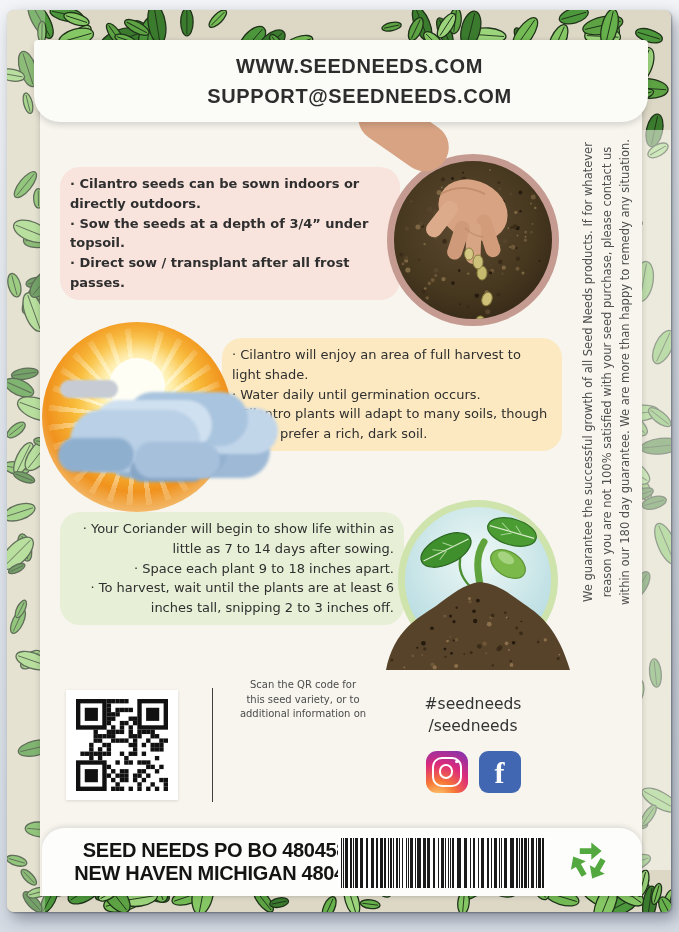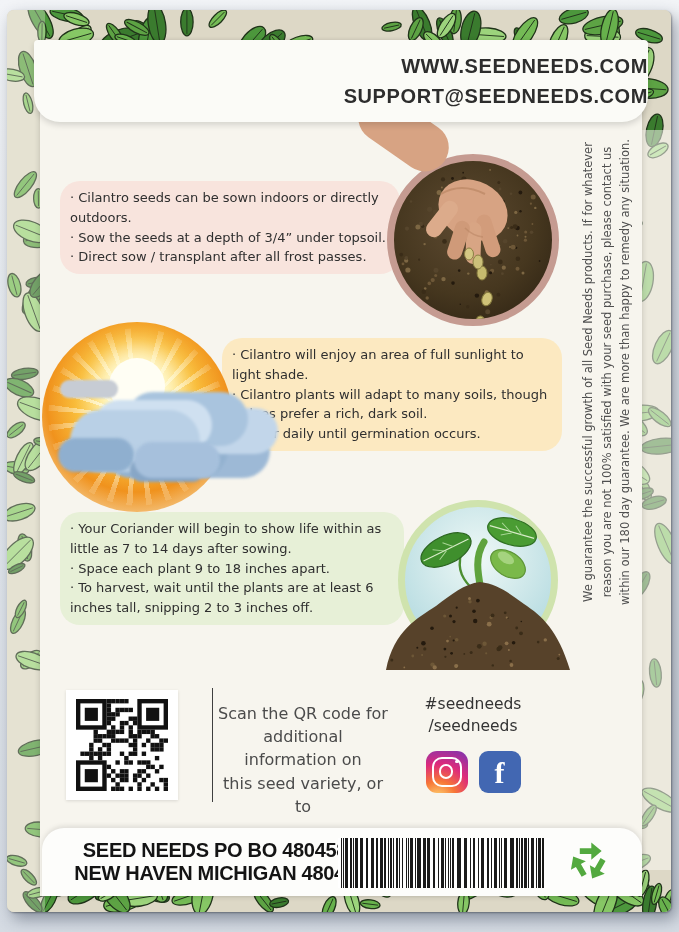--- a/index.html
+++ b/index.html
@@ -15,28 +15,28 @@
   .fade.left{left:0;top:0;width:38px;height:902px;background:rgba(248,247,240,.30);}
   .fade.right{left:596px;top:120px;width:68px;height:740px;background:rgba(248,247,240,.55);}
   .panel{position:absolute;left:33px;top:32px;width:602px;height:854px;z-index:3;
     background:var(--panel_cream,#f7f5ee);
     box-shadow:0 0 6px rgba(0,0,0,.18);}
   .flap{position:absolute;left:27px;top:30px;width:614px;height:82px;z-index:6;
     background:var(--flap_white,#fbfbf7);
     border-radius:4px 4px 26px 26px;
     box-shadow:0 3px 6px rgba(0,0,0,.14);
     display:flex;flex-direction:column;justify-content:center;gap:7px;}
-  .hdr{text-align:right;font-family:"Liberation Sans",sans-serif;font-weight:bold;
+  .hdr{text-align:center;font-family:"Liberation Sans",sans-serif;font-weight:bold;
     font-size:20px;letter-spacing:.6px;color:#2d2d2d;margin-left:37px;}
   .box{position:absolute;z-index:4;border-radius:20px;padding:7px 10px;
     font-size:13px;line-height:1.52;color:#2f2f2f;}
   .box div{margin:0;}
-  .box.pink{left:53px;top:171px;width:320px;background:var(--box_pink,#f8e4dd);}
+  .box.pink{left:53px;top:157px;width:320px;background:var(--box_pink,#f8e4dd);font-weight:bold;}
   .box.orange{left:215px;top:328px;width:320px;background:var(--box_orange,#fce9c1);}
-  .box.green{left:53px;top:502px;width:324px;background:var(--box_green,#e7f0d7);}
+  .box.green{left:53px;top:502px;width:324px;background:var(--box_green,#e7f0d7);text-align:right;}
   
   .photo1{position:absolute;left:380px;top:144px;width:172px;height:172px;z-index:5;}
   .photo1 .ring{position:absolute;inset:0;border-radius:50%;
     border:7px solid var(--photo_ring,#c59b91);overflow:hidden;
     background:radial-gradient(circle at 45% 40%,#5d4a31 0%,#46371f 55%,#2c2112 95%);}
   .photo1 svg.soil{position:absolute;left:0;top:0;}
   .photo1 svg.hand{position:absolute;left:-6px;top:-18px;z-index:2;overflow:visible;}
   
   .sunart{position:absolute;left:35px;top:312px;width:190px;height:190px;z-index:5;}
   .sun-glow{position:absolute;inset:0;border-radius:50%;
@@ -60,22 +60,22 @@
   .seedart{position:absolute;left:391px;top:490px;width:160px;height:160px;z-index:5;}
   .seedart .skyring{position:absolute;inset:0;border-radius:50%;
     border:7px solid var(--seedling_ring,#cfe3ad);
     background:radial-gradient(circle at 50% 35%,#eef8f6 0%,#cfe8ea 45%,#b9dde2 75%,#d4ecdc 100%);}
   .seedart svg{position:absolute;left:-12px;top:-8px;overflow:visible;}
   
   .qrwrap{position:absolute;left:59px;top:680px;width:112px;height:110px;z-index:4;
     background:#fff;box-shadow:0 1px 3px rgba(0,0,0,.12);
     display:flex;align-items:center;justify-content:center;}
   .divider{position:absolute;left:205px;top:678px;width:1px;height:114px;background:#3f3f3f;z-index:4;}
-  .scantext{position:absolute;left:209px;top:692px;width:174px;z-index:4;text-align:center;
-    font-size:16px;line-height:1.45;color:#4b4b4b;}
+  .scantext{position:absolute;left:209px;top:668px;width:174px;z-index:4;text-align:center;
+    font-size:10px;line-height:1.45;color:#4b4b4b;}
   .social{position:absolute;left:398px;top:684px;width:136px;z-index:4;text-align:center;
     font-size:15.5px;line-height:1.4;color:#333;}
   .social-icons{margin-top:14px;display:flex;justify-content:center;gap:11px;}
   .ig{width:42px;height:42px;border-radius:11px;position:relative;
     background:radial-gradient(circle at 28% 115%,#fdc468 8%,#f77737 32%,#dd2a7b 62%,#8134af 96%);}
   .ig .lens{position:absolute;inset:6px;border:2.6px solid #fff;border-radius:10px;}
   .ig .cam{position:absolute;left:13px;top:13px;width:10.5px;height:10.5px;border:2.6px solid #fff;border-radius:50%;}
   .ig .dot{position:absolute;right:9px;top:8.5px;width:3.4px;height:3.4px;background:#fff;border-radius:50%;}
   .fb{width:42px;height:42px;border-radius:9px;background:var(--facebook_blue,#4267b2);
     color:#fff;font-weight:bold;font-size:30px;line-height:44px;text-align:center;
@@ -810,23 +810,23 @@
         <rect x="70" y="84" width="15" height="40" rx="7.5" transform="rotate(18 77 104)" fill="#cf9a79"></rect>
         <rect x="53" y="62" width="16px" height="42" rx="8" transform="rotate(38 61 83)" fill="#dcab8b"></rect>
         <path d="M60,58 Q80,46 104,58" stroke="#b5825f" stroke-width="2" fill="none" opacity=".6"></path>
         <path d="M84,92 q8,8 18,9" stroke="#b5825f" stroke-width="1.6" fill="none" opacity=".5"></path>
         <ellipse cx="97" cy="126" rx="5" ry="7" fill="#ccc07a" stroke="#8a7f43" stroke-width="1"></ellipse>
         <ellipse cx="88" cy="118" rx="4.5" ry="6" fill="#d4c884" stroke="#8a7f43" stroke-width="1"></ellipse>
       </svg>
     </div>
 
     <div class="box orange">
-      <div>· Cilantro will enjoy an area of full sunlight to light shade.</div>
+      <div>· Cilantro will enjoy an area of full harvest to light shade.</div>
+      <div>· Water daily until germination occurs.</div>
       <div>· Cilantro plants will adapt to many soils, though it does prefer a rich, dark soil.</div>
-      <div>· Water daily until germination occurs.</div>
     </div>
 
     <div class="sunart">
       <div class="sun-glow"></div>
       <div class="sun-rays"></div>
       <div class="sun-disc"></div>
       <div class="mini-cloud mc1"></div>
       <div class="mini-cloud mc2"></div>
       <div class="cloud c1"></div>
       <div class="cloud c2"></div>
@@ -1056,22 +1056,22 @@
           <rect x="52.57" y="87.62" width="4.38" height="4.38" fill="#111"></rect>
           <rect x="61.33" y="87.62" width="4.38" height="4.38" fill="#111"></rect>
           <rect x="70.10" y="87.62" width="4.38" height="4.38" fill="#111"></rect>
           <rect x="78.86" y="87.62" width="4.38" height="4.38" fill="#111"></rect>
           <rect x="87.62" y="87.62" width="4.38" height="4.38" fill="#111"></rect>
         </svg>
     </div>
     <div class="divider"></div>
     <div class="scantext">
       <div>Scan the QR code for</div>
+      <div>this seed variety, or to</div>
       <div>additional information on</div>
-      <div>this seed variety, or to</div>
     </div>
 
     <div class="social">
       <div>#seedneeds</div>
       <div>/seedneeds</div>
       <div class="social-icons">
         <div class="ig">
           <div class="lens"></div>
           <div class="cam"></div>
           <div class="dot"></div>

